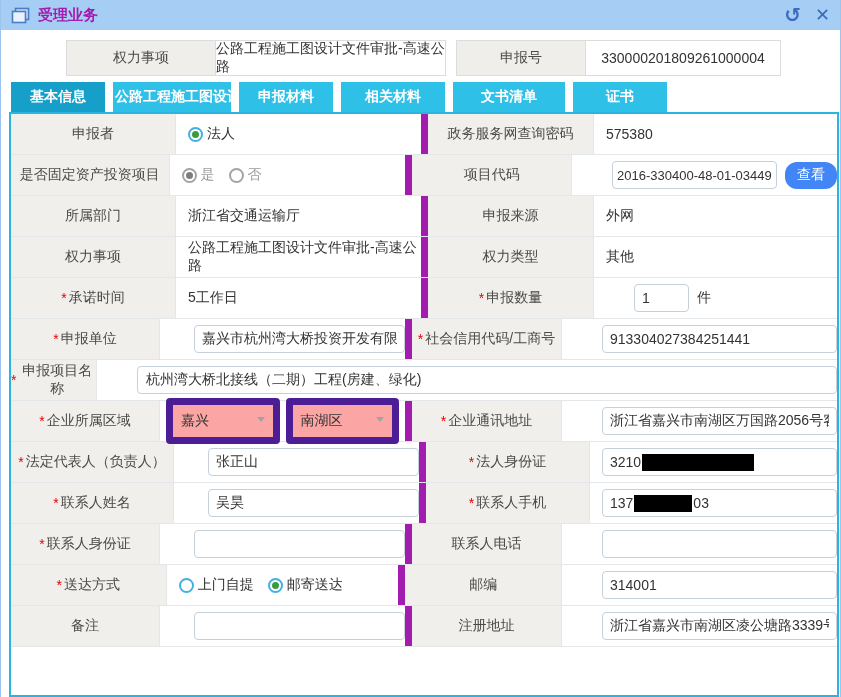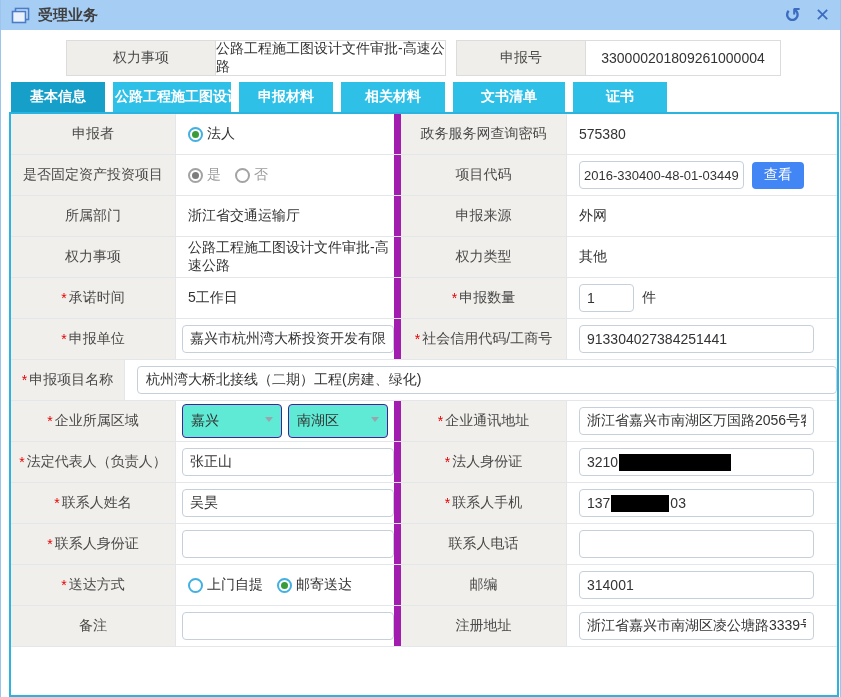--- a/index.html
+++ b/index.html
@@ -3,21 +3,21 @@
 <meta charset="utf-8">
 <style>
   * { margin:0; padding:0; box-sizing:border-box; }
   html,body { width:841px; height:697px; overflow:hidden; background:#fff;
     font-family:"Liberation Sans","DejaVu Sans",sans-serif; }
   body { border-left:1px solid #9cc4ec; border-right:1px solid #9cc4ec; }
 
   
   .titlebar { height:30px; background:#a6cdf4; display:flex; align-items:center; padding:0 10px; }
   .win-icon { display:inline-flex; margin-right:8px; }
-  .title { font-size:15px; color:#404040; font-weight:600; }
+  .title { font-size:15px; color:#a21caf; font-weight:600; }
   .titlebar-actions { margin-left:auto; display:flex; align-items:center; gap:14px; }
   .tb-btn { color:#3c6cc0; font-size:18px; line-height:1; cursor:pointer; font-weight:bold; }
   .tb-btn.refresh { font-size:20px; }
 
   
   .header-row { display:flex; margin:10px 0 6px 65px; height:36px; font-size:14px; color:#333; }
   .hc { display:flex; align-items:center; justify-content:center; border:1px solid #dcdcdc; height:36px; }
   .hc.lab { background:#efeeea; }
   .hc1 { width:150px; }
   .hc2 { width:230px; border-left:none; }
@@ -33,43 +33,43 @@
   .tab1 { width:94px; } .tab2 { width:118px; overflow:hidden; white-space:nowrap;
     justify-content:flex-start; padding-left:2px; }
   .tab3 { width:94px; } .tab4 { width:104px; } .tab5 { width:112px; } .tab6 { width:94px; }
 
   
   .table { margin-left:8px; width:830px; height:585px; border:2px solid #2ab4df; background:#fff; }
   .row { display:flex; height:41px; border-bottom:1px solid #e4e7ea; }
   .cell { display:flex; align-items:center; height:100%; }
   .lab { background:#f0efeb; justify-content:center; font-size:14px; color:#4a4a4a; text-align:center; }
   .l1 { width:165px; border-right:1px solid #e4e7ea; }
-  .v1 { width:218px; padding-left:12px; font-size:14px; color:#333; }
+  .v1 { width:245px; padding-left:12px; font-size:14px; color:#333; }
   .l2 { width:173px; border-left:7px solid #a21caf; border-right:1px solid #e4e7ea; }
   .v2 { flex:1; padding-left:12px; font-size:14px; color:#333; }
   .vfull { flex:1; padding-left:12px; }
   .star { color:#e60000; margin-right:2px; font-size:14px; }
 
   .inp { height:28px; border:1px solid #c6d0da; border-radius:4px; padding:0 7px;
-    font-family:inherit; font-size:14px; color:#333; width:238px; background:#fff; outline:none; }
+    font-family:inherit; font-size:14px; color:#333; width:238px; background:#fff; outline:none;margin-left:28px; }
   .inp.r { width:235px; }
   .inp.small { width:55px; }
   .inp.code { width:165px; font-size:13px; padding:0 4px; }
   .inp.wide { width:700px;padding-left:8px; }
   .unit { margin-left:8px; }
   .btn-view { width:52px; height:27px; background:#4285f4; color:#fff; border:none;
-    border-radius:4px; font-size:14px; margin-left:8px; cursor:pointer; font-family:inherit; }
+    border-radius:12px; font-size:14px; margin-left:8px; cursor:pointer; font-family:inherit; }
 
   .fakeinp { height:28px; border:1px solid #c6d0da; border-radius:4px; padding:0 7px;
     font-size:14px; color:#333; width:235px; background:#fff; display:flex; align-items:center; }
   .redact { display:inline-block; height:17px; background:#000; }
   .redact.id { width:112px; margin-left:1px; }
   .redact.phone { width:58px; margin:0 1px; }
 
-  .sel { width:114px; height:28px; border:1px solid #4c1d95; border-radius:4px; background:#5eead4;
+  .sel { width:114px; height:28px; border:7px solid #4c1d95; border-radius:4px; background:#fca5a5;
     display:flex; align-items:center; padding:16px 8px; position:relative; font-size:14px;
     color:#333; margin-right:6px; cursor:pointer; }
   .sel::after { content:""; position:absolute; right:8px; top:12px;
     border-left:4px solid transparent; border-right:4px solid transparent; border-top:5px solid #9aa4ac; }
 
   .radio { width:15px; height:15px; border:2px solid #41b0e2; border-radius:50%;
     display:inline-flex; align-items:center; justify-content:center; background:#fff;
     margin-right:4px; flex:none; cursor:pointer; }
   .radio.checked::after { content:""; width:7px; height:7px; border-radius:50%; background:#3a9b3a; }
   .radio.disabled { border-color:#a3a3a3; }

